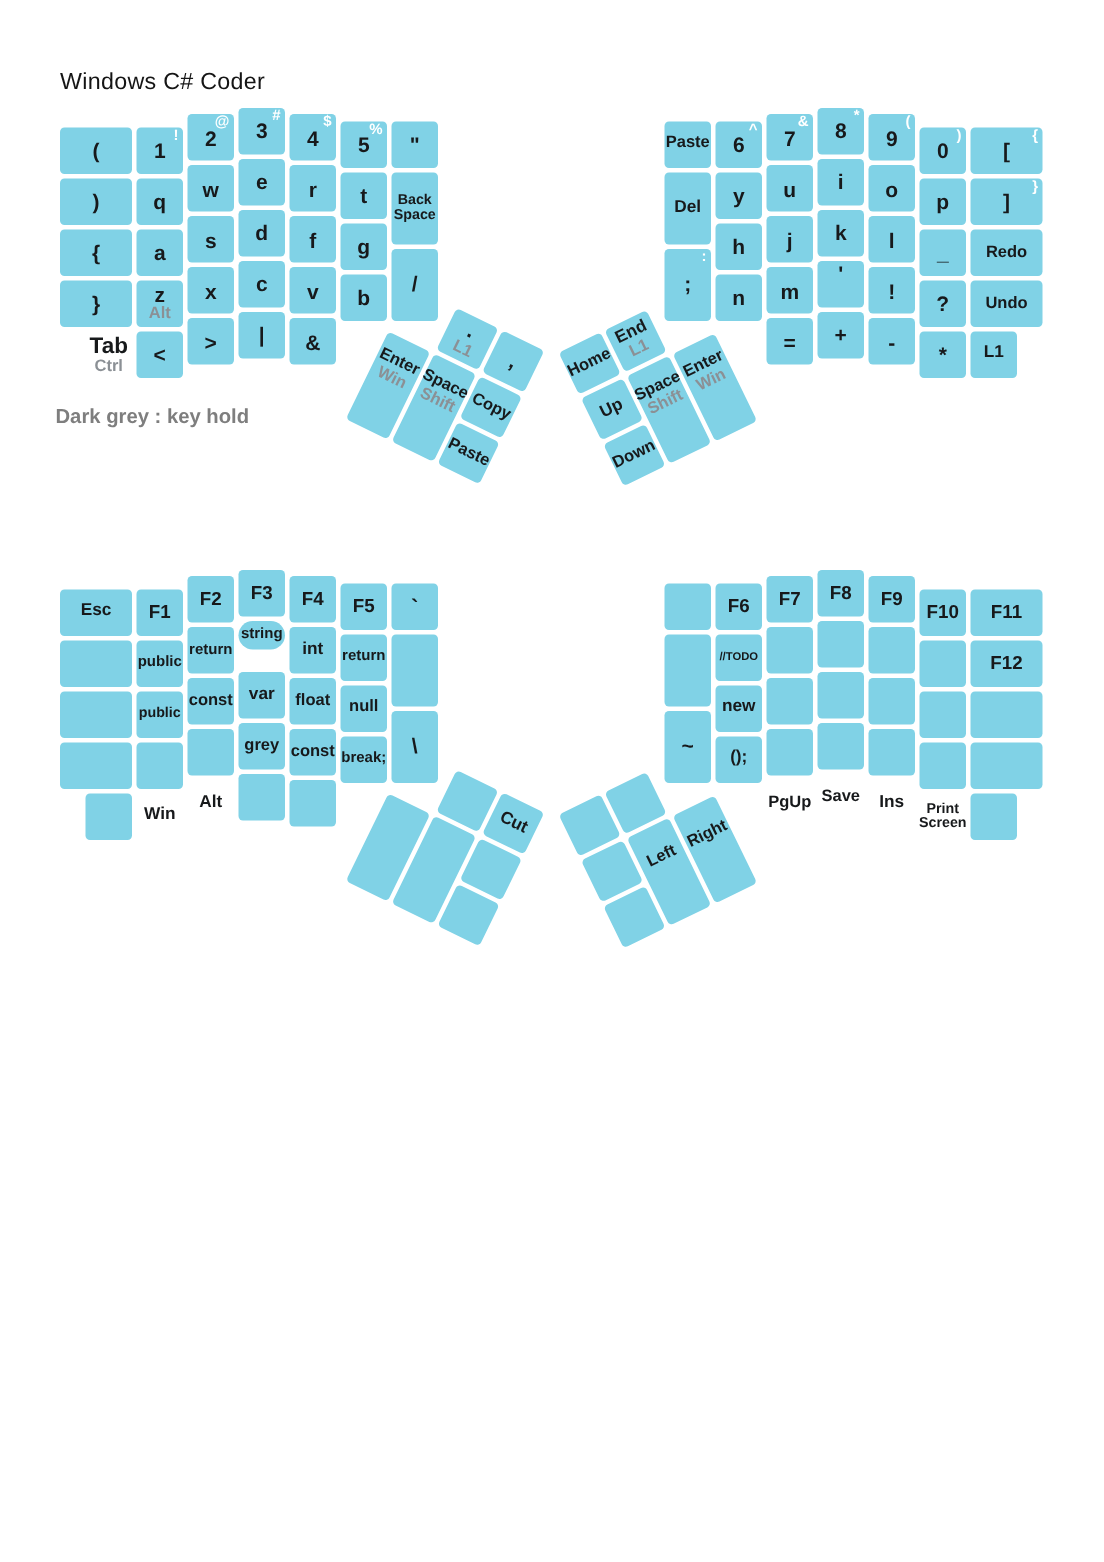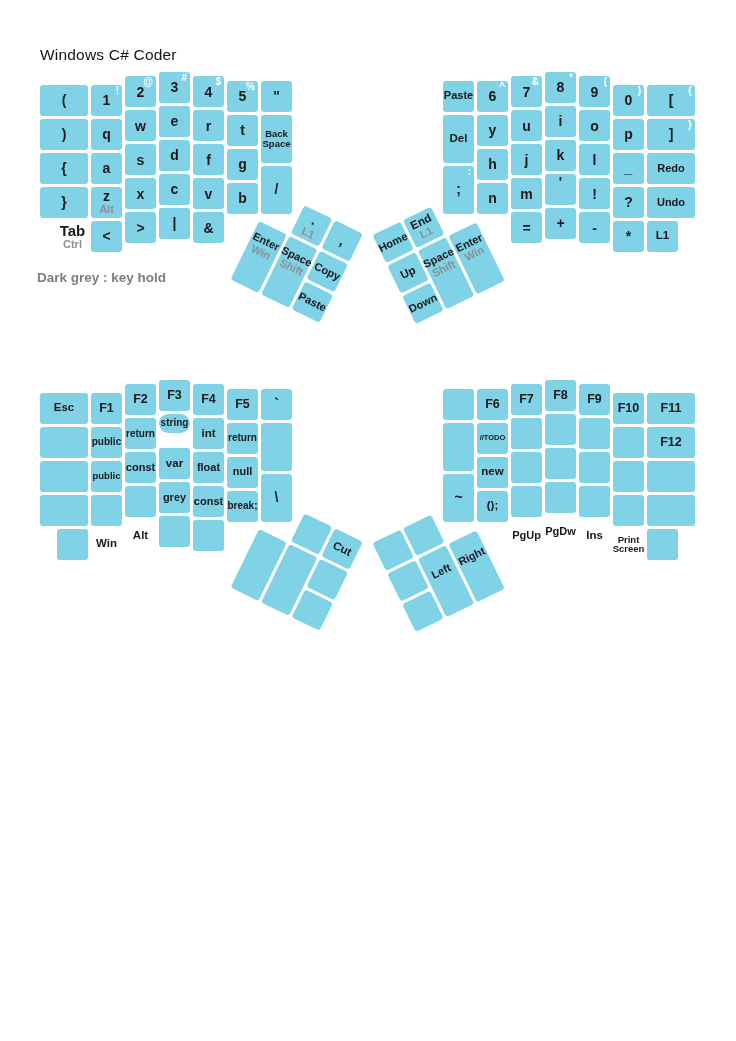--- a/index.html
+++ b/index.html
@@ -427,21 +427,21 @@
       </div>
       <div class="key" style="left: 204px; top: 46.75px; width: 48px; height: 31px;">
         <span class="tap" style="font-size: 12.5px;">F12</span>
       </div>
       <div class="key" style="left: 204px; top: 80.75px; width: 48px; height: 31px;"></div>
       <div class="key" style="left: 204px; top: 114.75px; width: 48px; height: 31px;"></div>
       <div class="key white" style="left: 68px; top: 140.25px; width: 31px; height: 31px;">
         <span class="tap" style="font-size: 11px;">PgUp</span>
       </div>
       <div class="key white" style="left: 102px; top: 136px; width: 31px; height: 31px;">
-        <span class="tap" style="font-size: 11px;">PgDw</span>
+        <span class="tap" style="font-size: 11px;">Save</span>
       </div>
       <div class="key white" style="left: 136px; top: 140.25px; width: 31px; height: 31px;">
         <span class="tap" style="font-size: 11.5px;">Ins</span>
       </div>
       <div class="key white" style="left: 170px; top: 148.75px; width: 31px; height: 31px;">
         <span class="tap wrap" style="font-size: 9.5px;">Print Screen</span>
       </div>
       <div class="key" style="left: 204px; top: 148.75px; width: 31px; height: 31px;"></div>
     </div>
   <div class="thumb rot-cw" style="left:259px;top:529px;">

